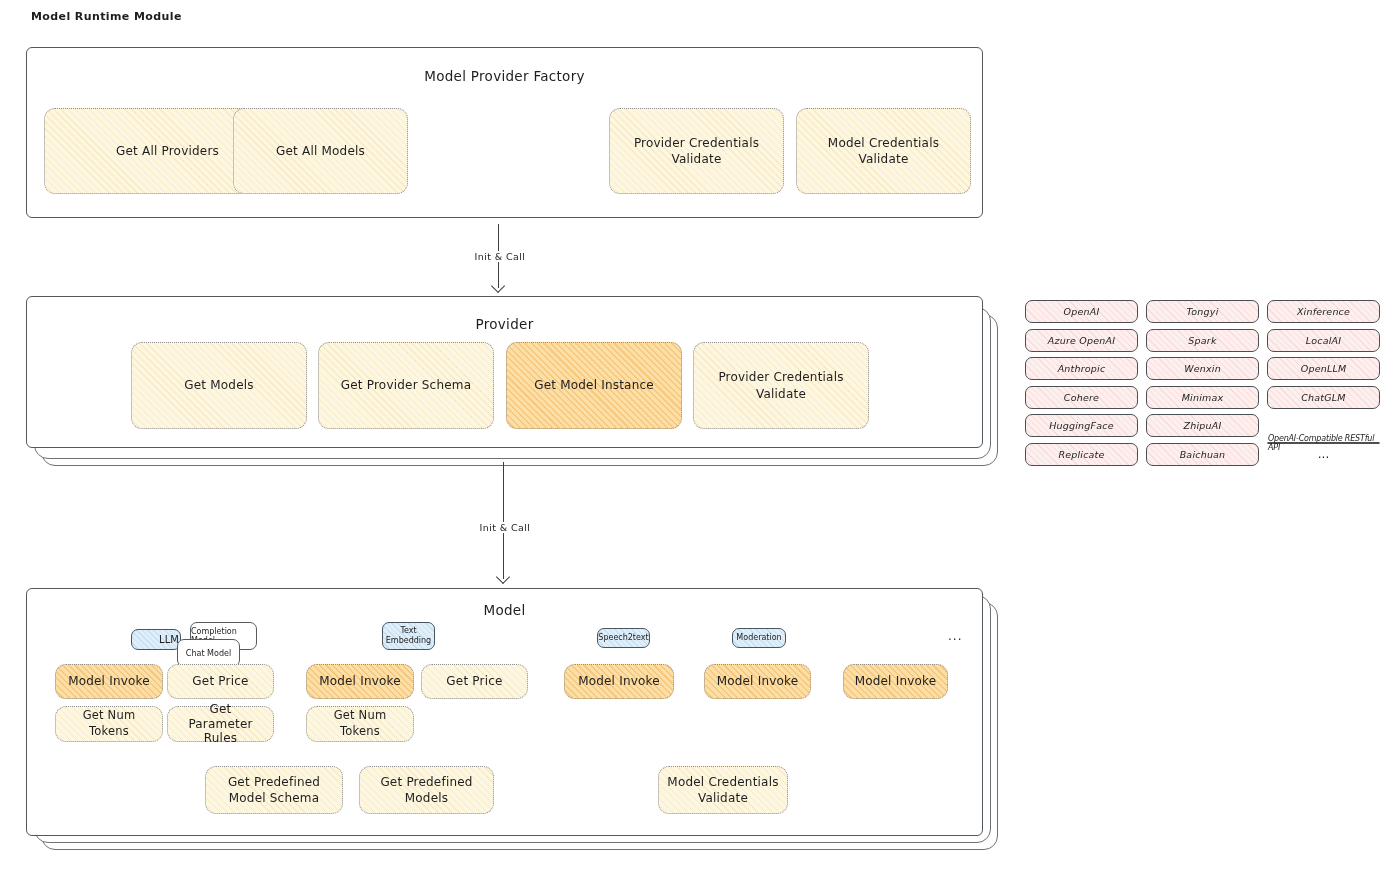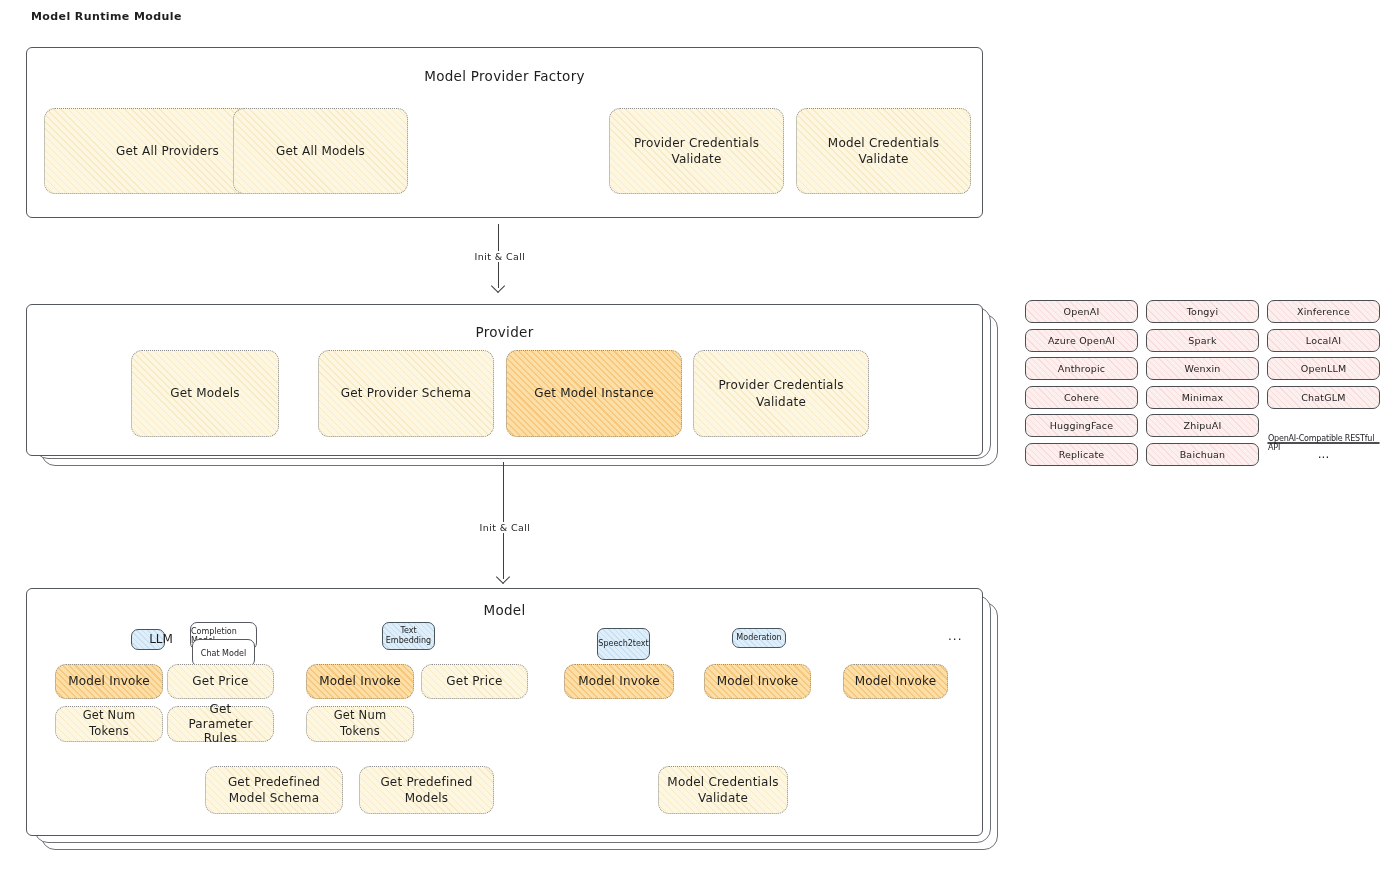--- a/index.html
+++ b/index.html
@@ -18,21 +18,21 @@
           border:1.4px dotted #8d8d8d;}
   .orange{background-color:#fcdfa7;
           background-image:repeating-linear-gradient(45deg,rgba(241,172,74,.45) 0 1.5px,transparent 1.5px 4.5px);
           border:1.4px dotted #979083;}
   
   .pgrid{position:absolute;left:1025px;top:300px;display:grid;grid-template-columns:113px 113px 113px;
          grid-auto-rows:23px;column-gap:8px;row-gap:5.6px;}
   .pcell{background-color:#fdefee;
          background-image:repeating-linear-gradient(45deg,rgba(238,184,184,.34) 0 1px,transparent 1px 4.5px);
          border:1.4px solid #4b4f53;border-radius:7px;display:flex;align-items:center;justify-content:center;
-         font-size:9.5px;letter-spacing:.2px;box-sizing:border-box;}
+         font-size:9.5px;letter-spacing:.2px;box-sizing:border-box;font-style:italic;}
   .pcell-sm{font-size:8px;letter-spacing:-.2px;margin-top:28px;}
   .pdots{display:flex;align-items:center;justify-content:center;font-size:12px;}
   
   .tag{position:absolute;border:1.3px solid #47555f;border-radius:7px;
        background-color:#dfeef9;background-image:repeating-linear-gradient(45deg,rgba(147,197,231,.32) 0 1px,transparent 1px 4px);
        display:flex;align-items:center;justify-content:center;text-align:center;font-size:8px;line-height:1.2;box-sizing:border-box;}
   .wtag{position:absolute;border:1.2px solid #565a5e;border-radius:7px;background:#fff;
         display:flex;align-items:center;justify-content:center;font-size:8px;box-sizing:border-box;}
   .dots{position:absolute;font-size:12px;letter-spacing:1px;}
   
@@ -63,23 +63,23 @@
       <span>Model Credentials Validate</span>
     </div>
   </div>
 
   <div class="vline" style="left:498px;top:224px;height:64px;"></div>
   <div class="ahead" style="left:493px;top:281px;"></div>
   <div class="alabel" style="left:500px;top:251px;">Init &amp; Call</div>
 
   <div class="stacklayer" style="left:41px;top:314px;width:957px;height:152px;"></div>
   <div class="stacklayer" style="left:34px;top:307px;width:957px;height:152px;"></div>
-  <div class="frame" style="left:26px;top:304px;width:957px;height:152px;">
+  <div class="frame" style="left:26px;top:296px;width:957px;height:152px;">
     <div class="frame-title" style="top:19px;">Provider</div>
-    <div class="node yellow" style="left:104px;top:45px;width:148px;height:87px;">
+    <div class="node yellow" style="left:104px;top:45px;width:176px;height:87px;">
       <span>Get Models</span>
     </div>
     <div class="node yellow" style="left:291px;top:45px;width:176px;height:87px;">
       <span>Get Provider Schema</span>
     </div>
     <div class="node orange" style="left:479px;top:45px;width:176px;height:87px;">
       <span>Get Model Instance</span>
     </div>
     <div class="node yellow" style="left:666px;top:45px;width:176px;height:87px;">
       <span>Provider Credentials Validate</span>
@@ -109,25 +109,25 @@
 
   <div class="vline" style="left:503px;top:462px;height:117px;"></div>
   <div class="ahead" style="left:498px;top:572px;"></div>
   <div class="alabel" style="left:505px;top:522px;">Init &amp; Call</div>
 
   <div class="stacklayer" style="left:41px;top:602px;width:957px;height:248px;"></div>
   <div class="stacklayer" style="left:34px;top:595px;width:957px;height:248px;"></div>
   <div class="frame" style="left:26px;top:588px;width:957px;height:248px;">
     <div class="frame-title" style="top:13px;">Model</div>
 
-    <div class="tag" style="left:104px;top:40px;width:34px;height:21px;font-size:12px;padding-left:26px;">LLM</div>
+    <div class="tag" style="left:104px;top:40px;width:50px;height:21px;font-size:10px;padding-left:26px;">LLM</div>
     <div class="wtag" style="left:163px;top:33px;width:67px;height:28px;">Completion Model</div>
-    <div class="wtag" style="left:165px;top:50px;width:63px;height:28px;">Chat Model</div>
+    <div class="wtag" style="left:150px;top:50px;width:63px;height:28px;">Chat Model</div>
     <div class="tag" style="left:355px;top:33px;width:53px;height:28px;padding:3px 6px;">Text Embedding</div>
-    <div class="tag" style="left:570px;top:39px;width:53px;height:32px;">Speech2text</div>
+    <div class="tag" style="left:570px;top:39px;width:53px;height:20px;">Speech2text</div>
     <div class="tag" style="left:705px;top:39px;width:54px;height:20px;">Moderation</div>
     <div class="tag" style="left:833px;top:39px;width:53px;height:20px;margin-top:40px;">Rerank</div>
     <div class="dots" style="left:921px;top:40px;">...</div>
 
     <div class="node orange" style="left:28px;top:75px;width:108px;height:35px;">
       <span>Model Invoke</span>
       </div>
     <div class="node yellow" style="left:140px;top:75px;width:107px;height:35px;">
       <span>Get Price</span>
       </div>

